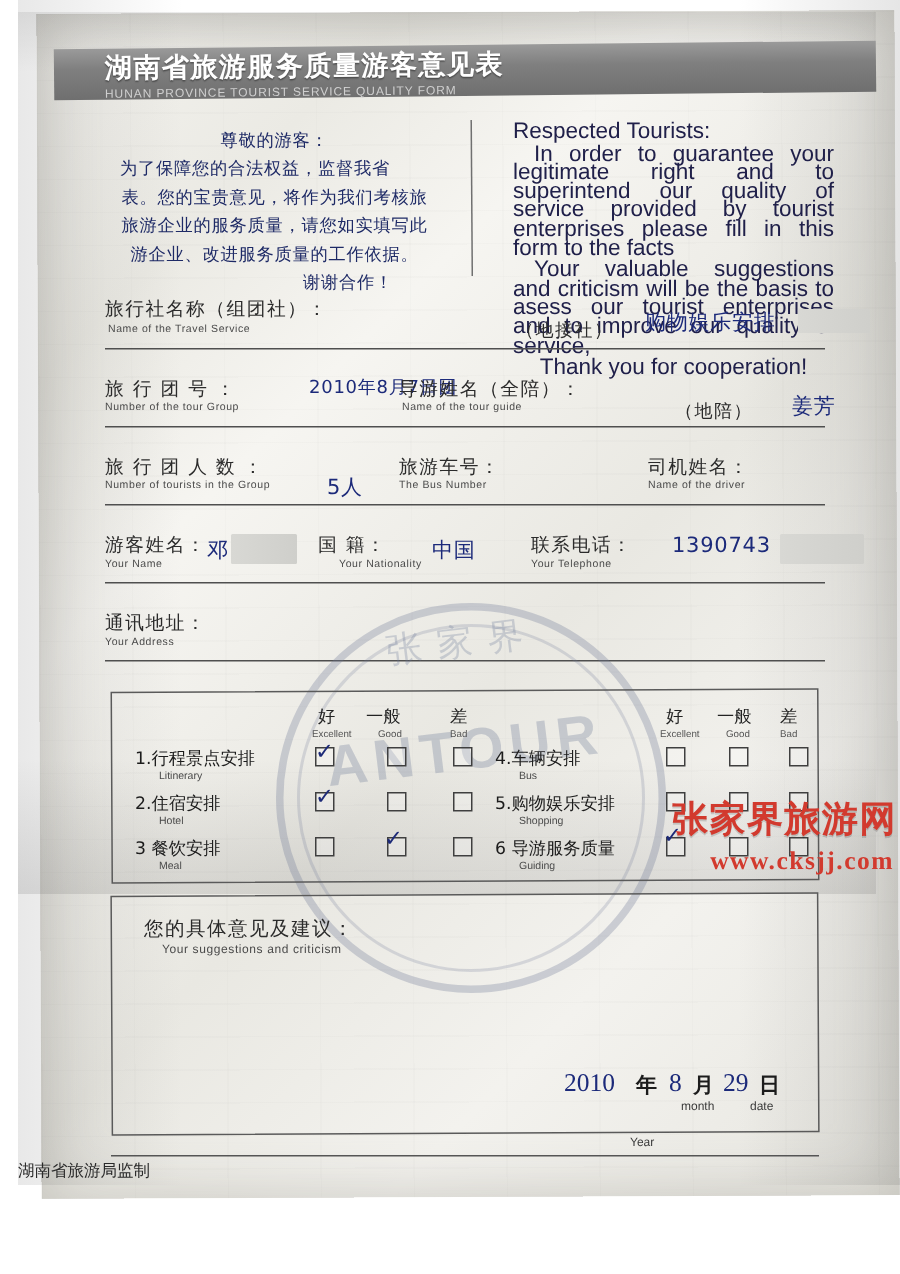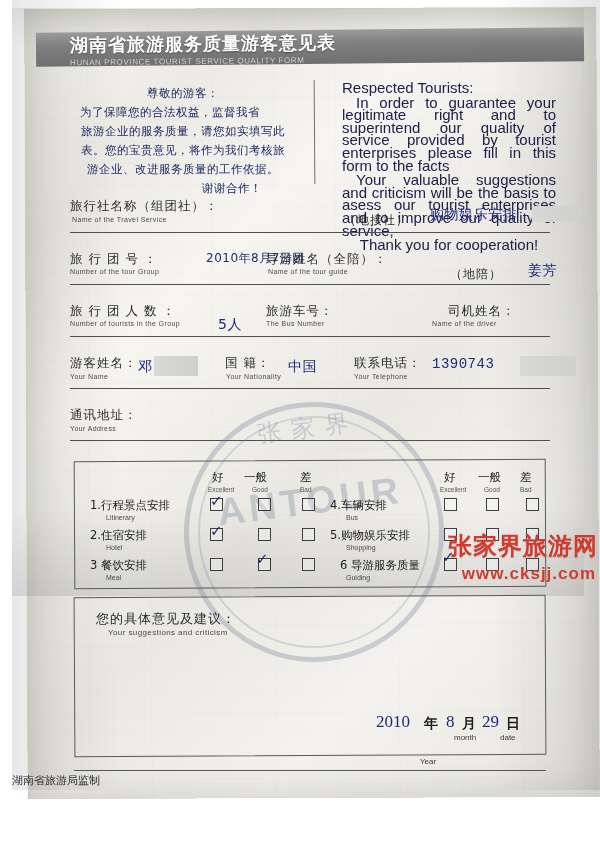--- a/index.html
+++ b/index.html
@@ -298,21 +298,21 @@
     font-family: "DejaVu Sans", "Liberation Sans", sans-serif;
     text-shadow: 0 1px 0 rgba(0,0,0,.15);
   }
   .wm-en {
     position: absolute;
     right: 16px; bottom: 12px;
     font-size: 17px;
     font-weight: bold;
     color: #d23a2e;
     letter-spacing: 1px;
-    font-family: Liberation Sans, sans-serif;
+    font-family: Liberation Serif, serif;
   }
 </style>
 </head>
 <body>
 
 <div id="page">
 
   <div class="paper"></div>
   <div class="crease"></div>
   <div class="shadow-lt"></div>
@@ -321,22 +321,22 @@
 
   <div class="banner"></div>
   <div class="banner-title cn">湖南省旅游服务质量游客意见表</div>
   <div class="banner-sub">HUNAN PROVINCE TOURIST SERVICE QUALITY FORM</div>
 
   <div class="divider-v"></div>
 
   <div class="intro-cn cn">
     <span class="t">尊敬的游客：</span>
     <span class="ti">为了保障您的合法权益，监督我省</span>
+    <span class="t">表。您的宝贵意见，将作为我们考核旅</span>
     <span class="t">旅游企业的服务质量，请您如实填写此</span>
-    <span class="t">表。您的宝贵意见，将作为我们考核旅</span>
     <span class="t">游企业、改进服务质量的工作依据。</span>
     <span class="tr">谢谢合作！</span>
   </div>
 
   <div class="intro-en">
     <p>Respected Tourists:</p>
     <p class="ind">In order to guarantee your legitimate right and to superintend our quality of service provided by tourist enterprises please fill in this form to the facts</p>
     <p class="ind">Your valuable suggestions and criticism will be the basis to asess our tourist enterprises and to improve our quality of service,</p>
     <p class="ctr">Thank you for cooperation!</p>
   </div>
@@ -359,37 +359,37 @@
   <div class="field-rule" style="left:58px; top:284px; width:480px;"></div>
 
   <div class="lbl-cn cn" style="left:58px; top:303px;">旅 行 团 人 数 ：</div>
   <div class="lbl-en" style="left:58px; top:320px;">Number of tourists in the Group</div>
   <div class="hw" style="left:206px; top:316px;">5人</div>
 
   <div class="lbl-cn cn" style="left:254px; top:303px;">旅游车号：</div>
   <div class="lbl-en" style="left:254px; top:320px;">The  Bus  Number</div>
   <div class="hw" style="left:330px; top:308px;"></div>
 
-  <div class="lbl-cn cn" style="left:436px; top:303px;">司机姓名：</div>
+  <div class="lbl-cn cn" style="left:420px; top:303px;">司机姓名：</div>
   <div class="lbl-en" style="left:420px; top:320px;">Name of the driver</div>
   <div class="hw" style="left:500px; top:308px;"></div>
   <div class="field-rule" style="left:58px; top:336px; width:480px;"></div>
 
   <div class="lbl-cn cn" style="left:58px; top:355px;">游客姓名：</div>
   <div class="lbl-en" style="left:58px; top:373px;">Your          Name</div>
   <div class="hw" style="left:126px; top:358px;">邓</div>
   <div class="redact" style="left:142px; top:356px; width:44px; height:20px;"></div>
 
-  <div class="lbl-cn cn" style="left:213px; top:355px;">国    籍：</div>
+  <div class="lbl-cn cn" style="left:200px; top:355px;">国    籍：</div>
   <div class="lbl-en" style="left:214px; top:373px;">Your    Nationality</div>
   <div class="hw" style="left:276px; top:358px;">中国</div>
 
   <div class="lbl-cn cn" style="left:342px; top:355px;">联系电话：</div>
   <div class="lbl-en" style="left:342px; top:373px;">Your    Telephone</div>
-  <div class="hw" style="left:420px; top:356px;font-family:Liberation Mono, monospace;">1390743</div>
+  <div class="hw" style="left:436px; top:356px;">1390743</div>
   <div class="redact" style="left:508px; top:356px; width:56px; height:20px;"></div>
   <div class="field-rule" style="left:58px; top:388px; width:480px;"></div>
 
   <div class="lbl-cn cn" style="left:58px; top:407px;">通讯地址：</div>
   <div class="lbl-en" style="left:58px; top:425px;">Your          Address</div>
   <div class="hw" style="left:150px; top:410px;"></div>
   <div class="field-rule" style="left:58px; top:440px; width:480px;"></div>
 
   <div class="stamp"></div>
   <div class="stamp-cn cn">张家界</div>
@@ -437,21 +437,21 @@
   <div class="cbx" style="left:432px; top:498px;"></div>
   <div class="cbx" style="left:474px; top:498px;"></div>
   <div class="cbx" style="left:514px; top:498px;"></div>
 
   <div class="item-cn cn" style="left:318px; top:528px;">5.购物娱乐安排</div>
   <div class="item-en" style="left:334px; top:544px;">Shopping</div>
   <div class="cbx" style="left:432px; top:528px;"></div>
   <div class="cbx" style="left:474px; top:528px;"></div>
   <div class="cbx" style="left:514px; top:528px;"></div>
 
-  <div class="item-cn cn" style="left:328px; top:558px;text-align:right;">6 导游服务质量</div>
+  <div class="item-cn cn" style="left:318px; top:558px;text-align:right;">6 导游服务质量</div>
   <div class="item-en" style="left:334px; top:574px;">Guiding</div>
   <div class="cbx" style="left:432px; top:558px;"></div>
   <div class="tick" style="left:430px; top:550px;">✓</div>
   <div class="cbx" style="left:474px; top:558px;"></div>
   <div class="cbx" style="left:514px; top:558px;"></div>
 
   <div class="sugg-box"></div>
   <div class="lbl-cn cn" style="left:84px; top:610px; font-size:13px;">您的具体意见及建议：</div>
   <div class="lbl-en" style="left:96px; top:628px; font-size:8px;">Your suggestions and criticism</div>
   <div class="hw" style="left:96px; top:650px; font-size:13px;"></div>

